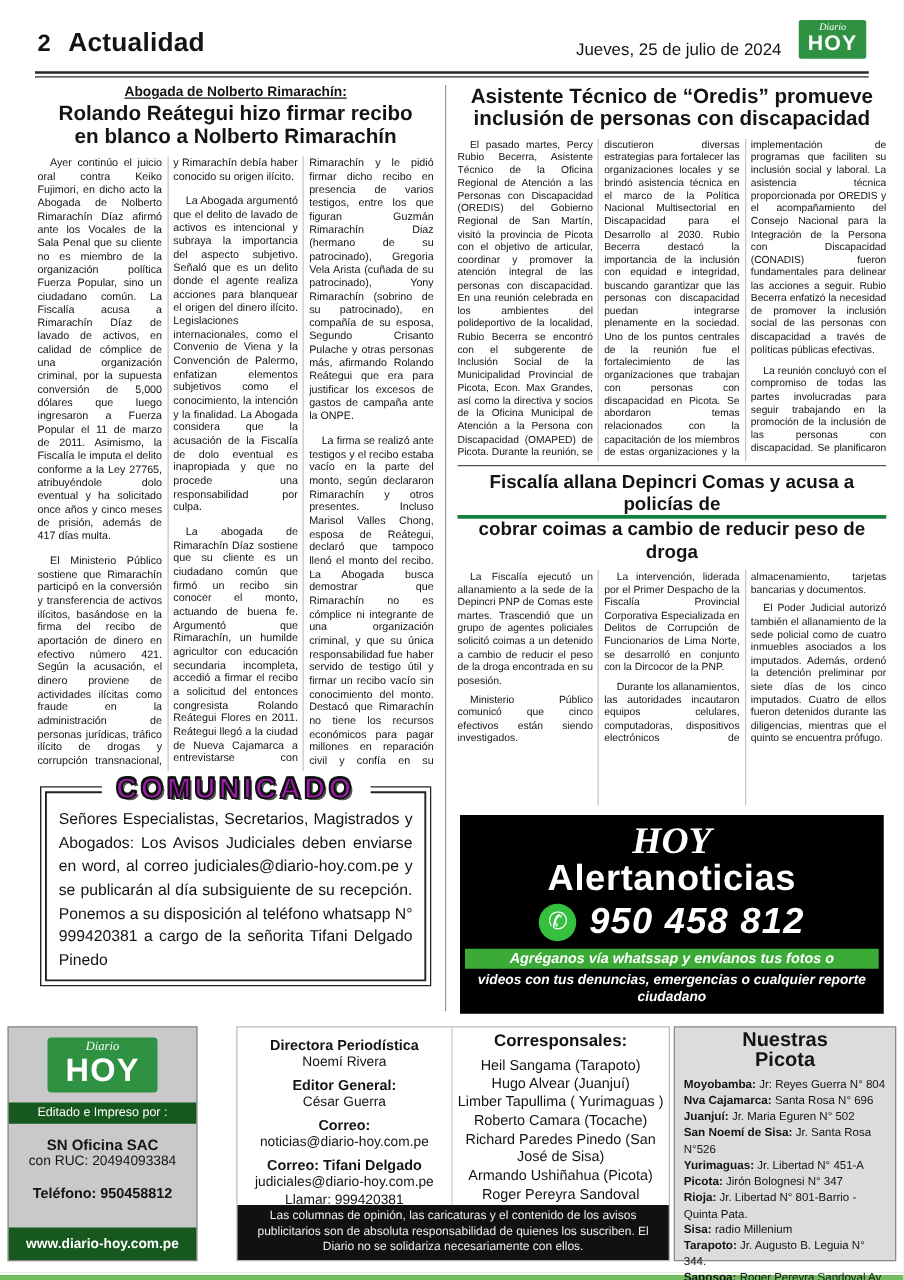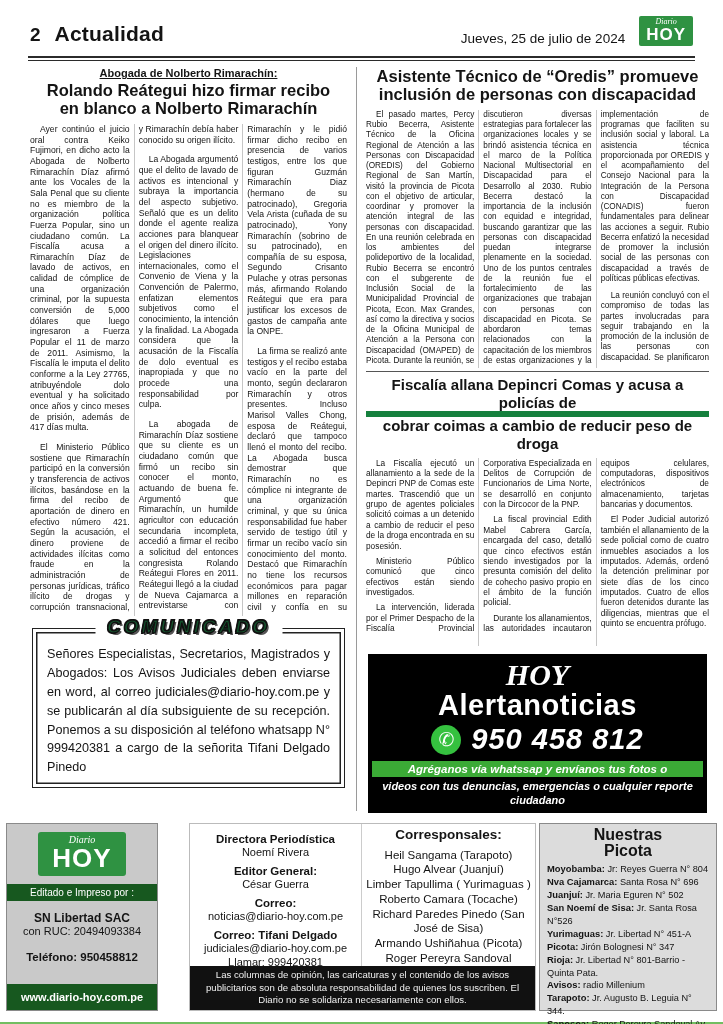--- a/index.html
+++ b/index.html
@@ -22,40 +22,39 @@
 
   
   .main { display:flex; align-items:stretch; padding:4px 6px 0; }
   .col-left { width:348px; padding:2px 7px 0 24px; }
   .v-divider { width:1px; background:#9a9a9a; margin:2px 2px; }
   .col-right { flex:1; padding:2px 8px 0 7px; }
 
   .kicker { text-align:center; font-weight:bold; font-size:11px; text-decoration:underline; margin-bottom:2px; }
   .headline { text-align:center; font-weight:bold; font-size:16.5px; line-height:1.12; margin-bottom:6px; }
   .headline-sm { text-align:center; font-weight:bold; font-size:15px; line-height:1.18; margin-bottom:5px; }
-  .hl-underline { border-bottom:6px solid #15803d; display:block; }
+  .hl-underline { border-bottom:3px solid #15803d; display:block; }
 
   .news-body { column-gap:9px; column-rule:1px solid #c6c6c6; text-align:justify; overflow:hidden; }
   .news-body p { text-indent:10px; }
   .left-body  { column-count:3; font-size:8.6px; line-height:1.24; height:492px; }
   .left-body p { margin-bottom:9px; }
   .oredis-body{ column-count:3; font-size:8.2px; line-height:1.25; height:258px; }
   .oredis-body p { margin-bottom:7px; }
   .fisc-body  { column-count:3; font-size:8.3px; line-height:1.25; height:188px; }
   .fisc-body p { margin-bottom:5px; }
   .section-divider { border-top:1px solid #555; margin:3px 0 4px; }
 
   
   .comunicado { position:relative; margin:12px 2px 0; border:1.5px solid #222; box-shadow: inset 0 0 0 3px #fff, inset 0 0 0 4.5px #222; padding:16px 14px 10px; }
   .com-title {
     position:absolute; top:-13px; left:50%; transform:translateX(-50%);
-    background:#fff; padding:0 12px; font-size:19px; font-weight:800; letter-spacing:3px;
-    color:#14532d; -webkit-text-stroke:1.3px #111;
+    background:#fff; padding:0 12px; font-size:23px; font-weight:800; letter-spacing:3px;
+    color:#a21caf; -webkit-text-stroke:1.3px #111;
     text-shadow:-1px -1px 0 #111, 1px -1px 0 #111, -1px 1px 0 #111, 2px 2px 0 #555;
-    font-style:italic;
   }
   .com-body { font-size:12.6px; line-height:1.5; text-align:justify; }
 
   
   .alert-box { margin:8px 2px 0; background:#000; color:#fff; text-align:center; padding:6px 4px 4px; }
   .alert-hoy { font-family:"Liberation Serif", serif; font-style:italic; font-weight:bold; font-size:30px; line-height:1; }
   .alert-title { font-weight:bold; font-size:29px; letter-spacing:.5px; line-height:1.05; margin-bottom:3px; }
   .alert-phone-row { display:flex; align-items:center; justify-content:center; gap:10px; margin:2px 0 5px; }
   .wa-icon { width:30px; height:30px; border-radius:50%; background:#35c13f; color:#fff; font-size:19px; line-height:30px; text-align:center; }
   .alert-phone { font-size:29px; font-weight:bold; font-style:italic; letter-spacing:1px; }
@@ -144,21 +143,20 @@
       <div class="section-divider"></div>
 
       <div class="headline-sm">
         <span class="hl-underline">Fiscalía allana Depincri Comas y acusa a policías de</span>
         <span>cobrar coimas a cambio de reducir peso de droga</span>
       </div>
       <div class="news-body fisc-body">
           <p>La Fiscalía ejecutó un allanamiento a la sede de la Depincri PNP de Comas este martes. Trascendió que un grupo de agentes policiales solicitó coimas a un detenido a cambio de reducir el peso de la droga encontrada en su posesión.</p>
           <p>Ministerio Público comunicó que cinco efectivos están siendo investigados.</p>
           <p>La intervención, liderada por el Primer Despacho de la Fiscalía Provincial Corporativa Especializada en Delitos de Corrupción de Funcionarios de Lima Norte, se desarrolló en conjunto con la Dircocor de la PNP.</p>
-          <p>La fiscal provincial Edith Mabel Cabrera García, encargada del caso, detalló que cinco efectivos están siendo investigados por la presunta comisión del delito de cohecho pasivo propio en el ámbito de la función policial.</p>
           <p>Durante los allanamientos, las autoridades incautaron equipos celulares, computadoras, dispositivos electrónicos de almacenamiento, tarjetas bancarias y documentos.</p>
           <p>El Poder Judicial autorizó también el allanamiento de la sede policial como de cuatro inmuebles asociados a los imputados. Además, ordenó la detención preliminar por siete días de los cinco imputados. Cuatro de ellos fueron detenidos durante las diligencias, mientras que el quinto se encuentra prófugo.</p>
         </div>
 
       <div class="alert-box">
         <div class="alert-hoy">HOY</div>
         <div class="alert-title">Alertanoticias</div>
         <div class="alert-phone-row">
           <span class="wa-icon">✆</span>
           <span class="alert-phone">950 458 812</span>
@@ -170,21 +168,21 @@
   </div>
 
   <div class="footer-row">
 
     <div class="pub-block">
       <span class="pub-logo">
         <span class="logo-top">Diario</span>
         <span class="logo-main">HOY</span>
       </span>
       <div class="pub-bar">Editado e Impreso por :</div>
-      <div class="pub-company">SN Libertad SAC</div>
+      <div class="pub-company">SN Oficina SAC</div>
       <div class="pub-ruc">con RUC: 20494093384</div>
       <div class="pub-phone">Teléfono: 950458812</div>
       <div class="pub-web">www.diario-hoy.com.pe</div>
     </div>
 
     <div class="mid-wrap">
       <div class="mid-row">
         <div class="staff-block">
           <div class="b">Directora Periodística</div>
           <div>Noemí Rivera</div>
@@ -220,21 +218,21 @@
         <span>Picota</span>
       </div>
       <div class="sedes-list">
           <div><b>Moyobamba:</b> <span>Jr: Reyes Guerra N° 804</span></div>
           <div><b>Nva Cajamarca:</b> <span>Santa Rosa N° 696</span></div>
           <div><b>Juanjuí:</b> <span>Jr. Maria Eguren N° 502</span></div>
           <div><b>San Noemí de Sisa:</b> <span>Jr. Santa Rosa N°526</span></div>
           <div><b>Yurimaguas:</b> <span>Jr. Libertad N° 451-A</span></div>
           <div><b>Picota:</b> <span>Jirón Bolognesi N° 347</span></div>
           <div><b>Rioja:</b> <span>Jr. Libertad N° 801-Barrio - Quinta Pata.</span></div>
-          <div><b>Avisos:</b> <span>radio Millenium</span></div>
+          <div><b>Sisa:</b> <span>radio Millenium</span></div>
           <div><b>Tarapoto:</b> <span>Jr. Augusto B. Leguia N° 344.</span></div>
           <div><b>Saposoa:</b> <span>Roger Pereyra Sandoval Av Lima 720</span></div>
         </div>
     </div>
   </div>
 
   <div class="quote-bar">Solo es sabio quién sabe que no sabe, no quién se engaña creyendo saber e ignora incluso su propia ignorancia.</div>
 
 </div>
 

